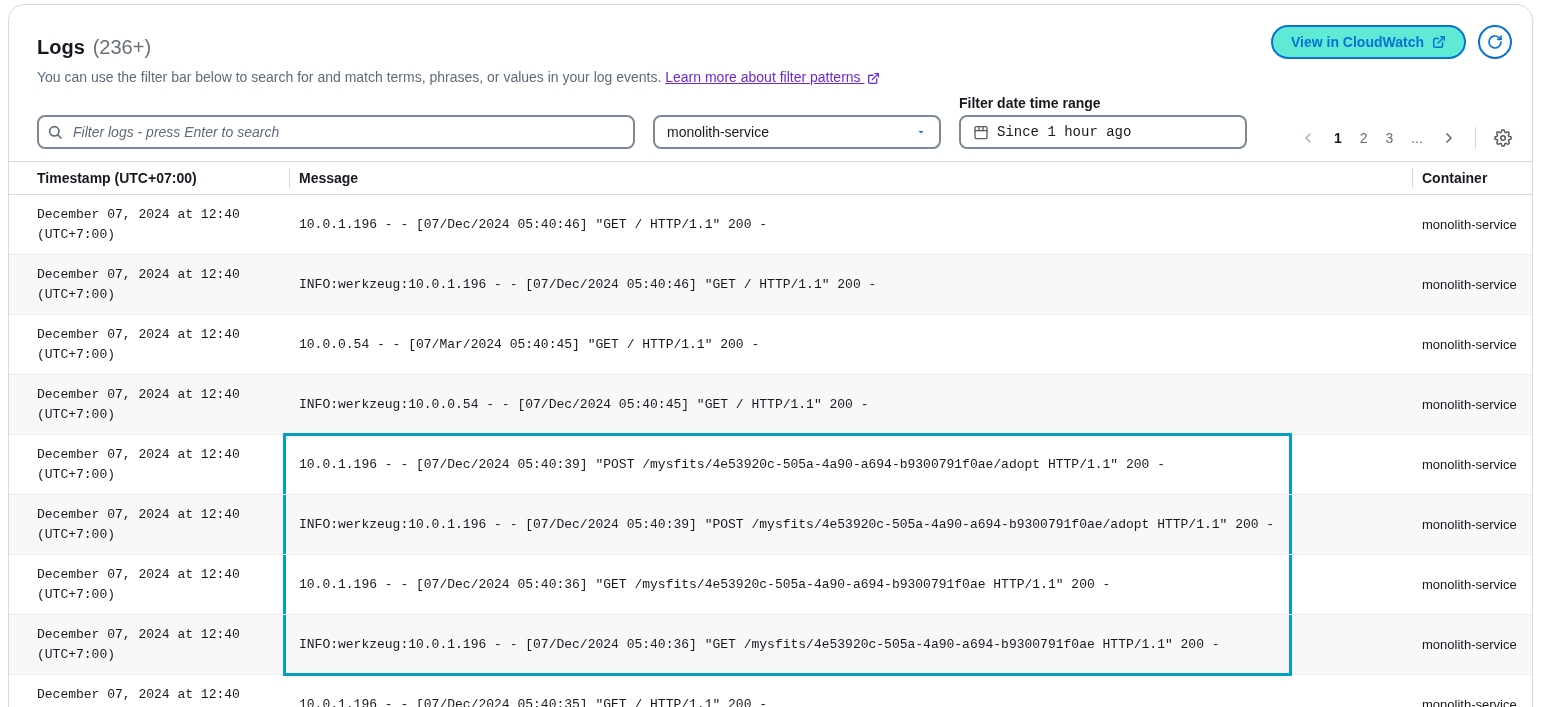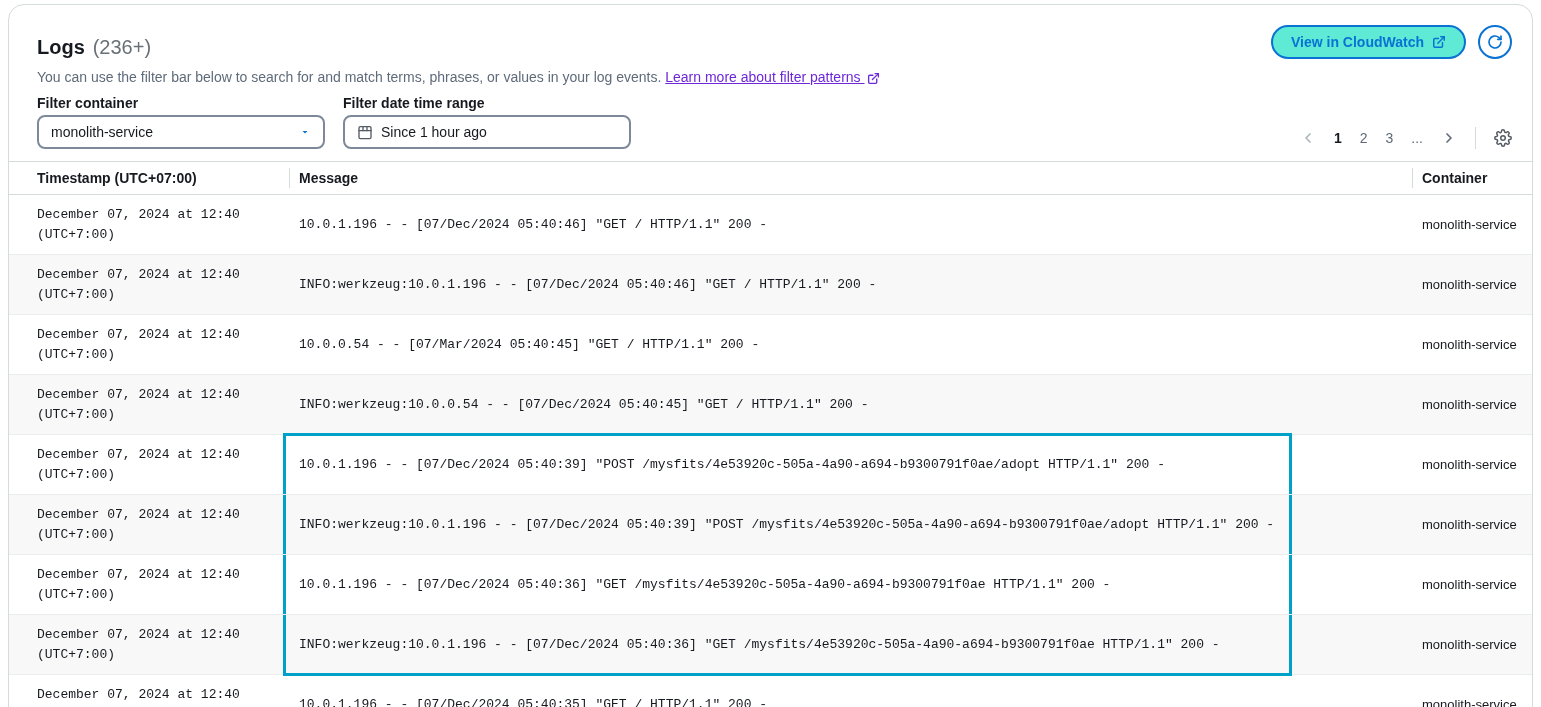--- a/index.html
+++ b/index.html
@@ -118,20 +118,21 @@
     align-items: center;
     gap: 8px;
     width: 288px;
     height: 34px;
     border: 2px solid #7d8998;
     border-radius: 8px;
     padding: 0 12px;
     background: #fff;
     cursor: pointer;
     color: #16191f;
+    font-family: Liberation Mono, monospace;
   }
 
   .pager {
     margin-left: auto;
     display: flex;
     align-items: center;
     gap: 18px;
     color: #5f6b7a;
   }
   .pager .page {
@@ -237,23 +238,31 @@
           <path d="M18 13v6a2 2 0 0 1-2 2H5a2 2 0 0 1-2-2V8a2 2 0 0 1 2-2h6"></path>
           <polyline points="15 3 21 3 21 9"></polyline>
           <line x1="10" y1="14" x2="21" y2="3"></line>
         </svg>
       </span>
     </a>
   </div>
 
   <div class="filter-row">
 
+    <div class="search-wrap">
+      <span class="search-icon">
+        <svg width="16" height="16" viewBox="0 0 24 24" fill="none" stroke="currentColor" stroke-width="2.5" stroke-linecap="round" stroke-linejoin="round">
+          <circle cx="11" cy="11" r="7"></circle>
+            <line x1="21" y1="21" x2="16.65" y2="16.65"></line>
+        </svg>
+      </span>
+      <input class="search-input" type="text" placeholder="Filter logs - press Enter to search" style="">
+    </div>
 
     <div class="filter-col">
-      <span class="filter-label">Filter container</span>
       <div class="select-box">
         <span>monolith-service</span>
         <span class="caret">
           <svg width="12" height="12" viewBox="0 0 24 24" fill="currentColor">
               <path d="M7 10l5 5 5-5z"></path>
             </svg>
         </span>
       </div>
     </div>
 

